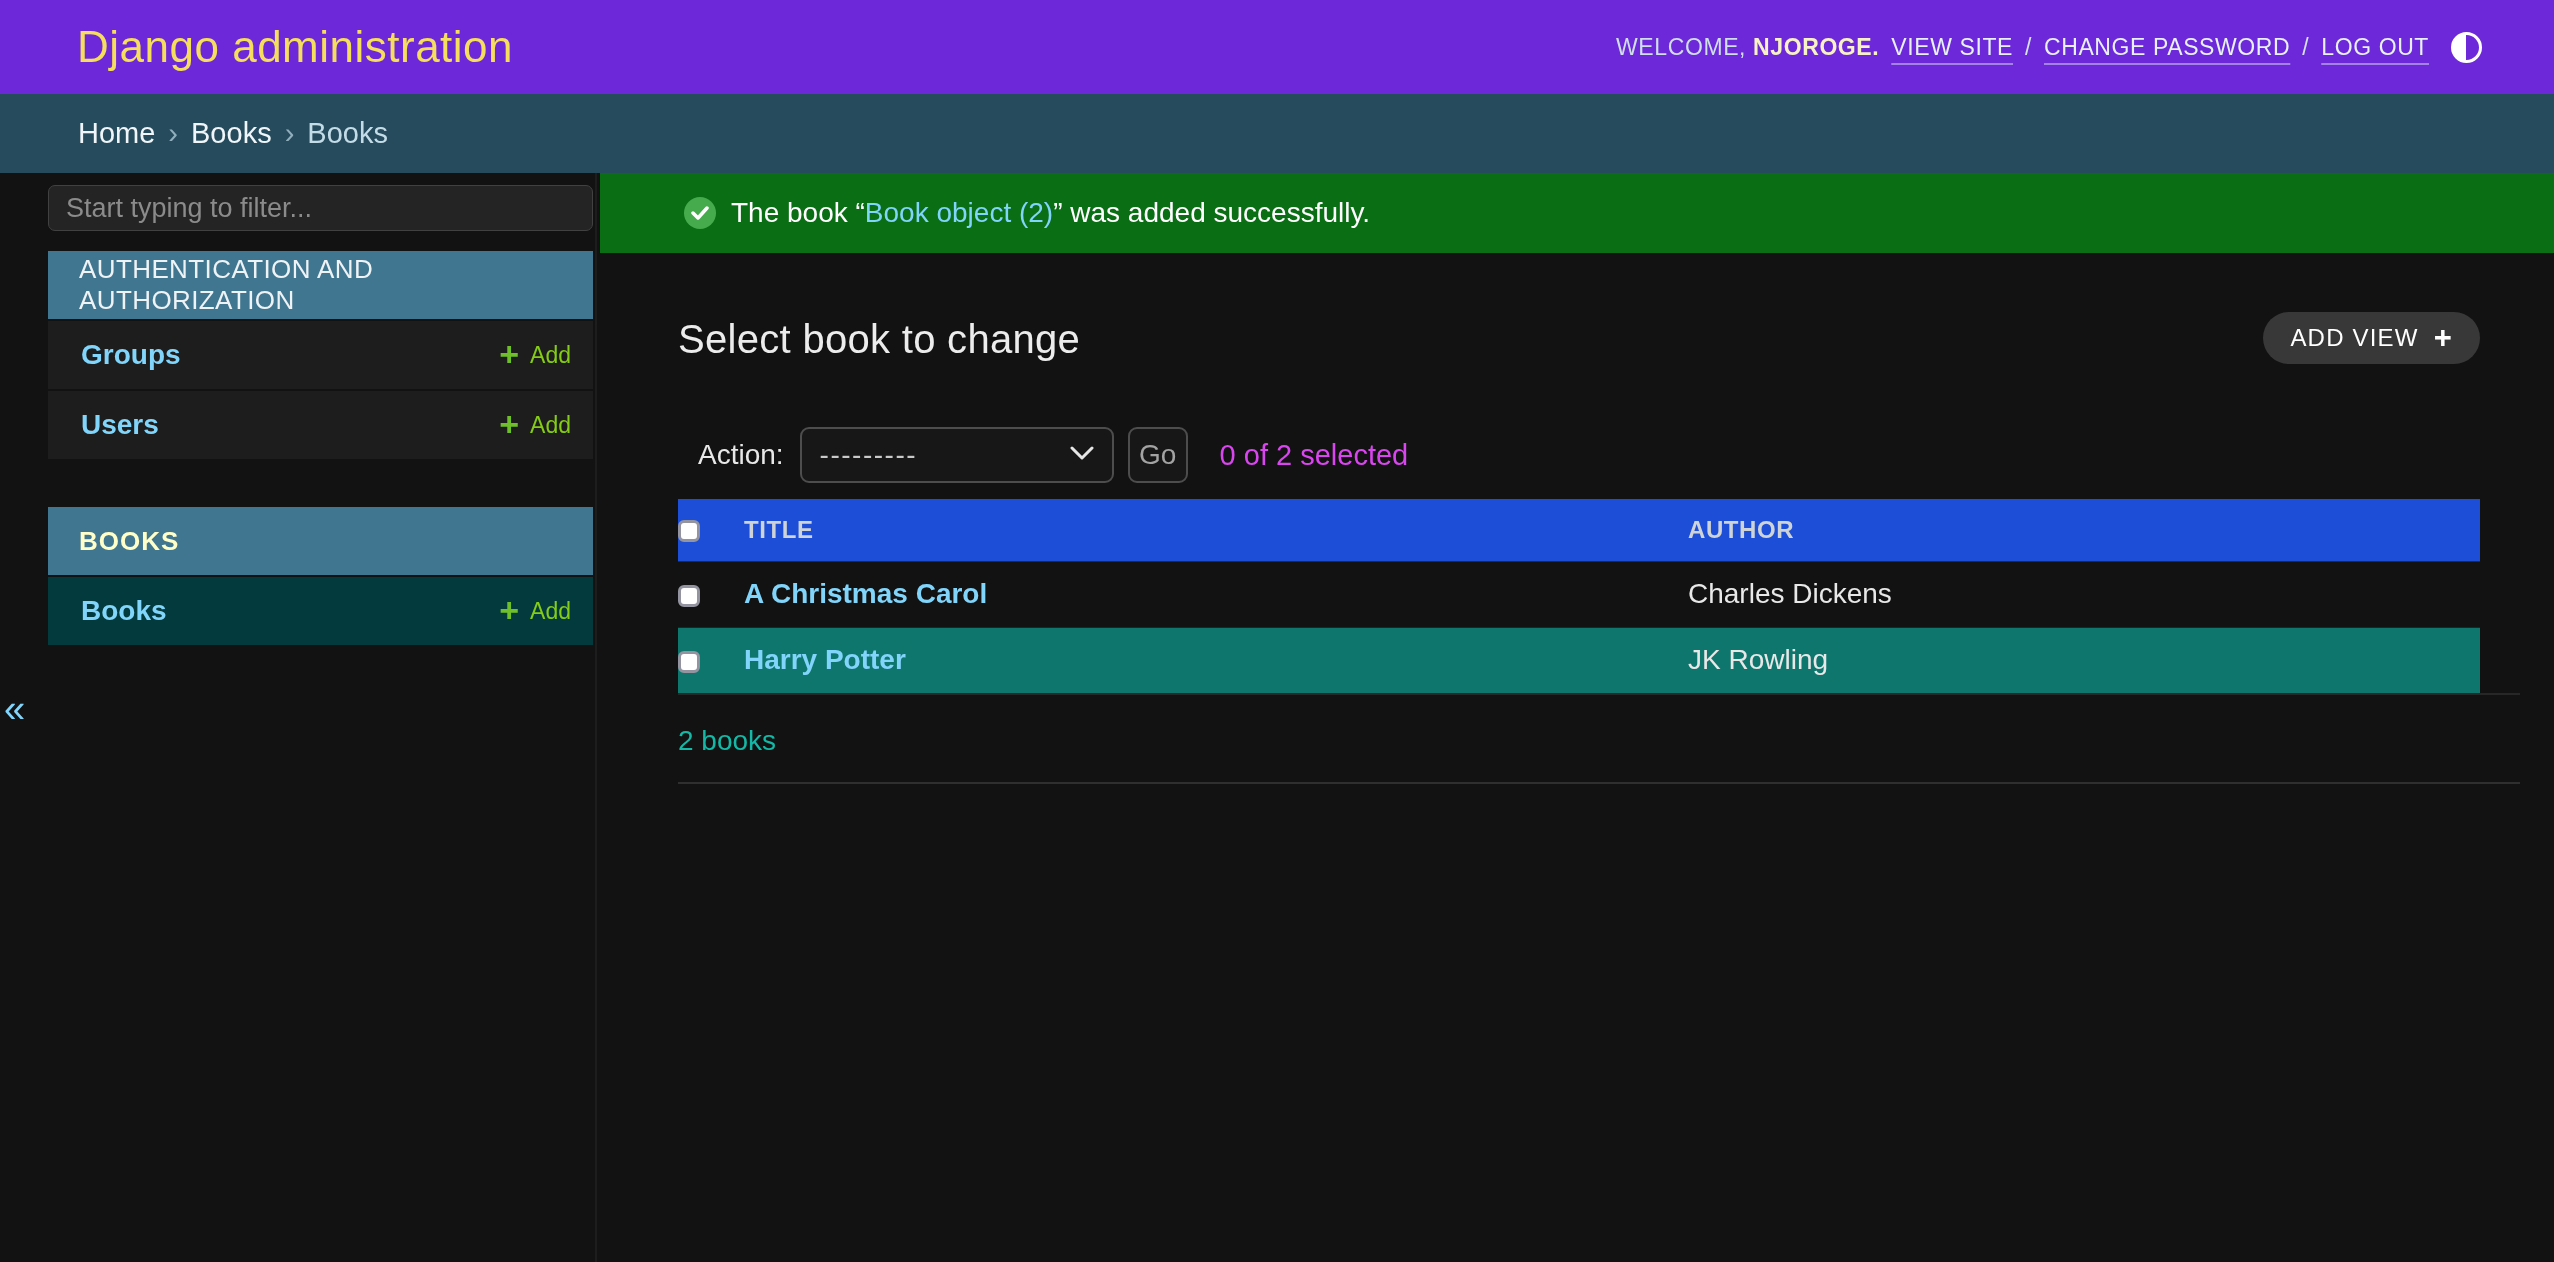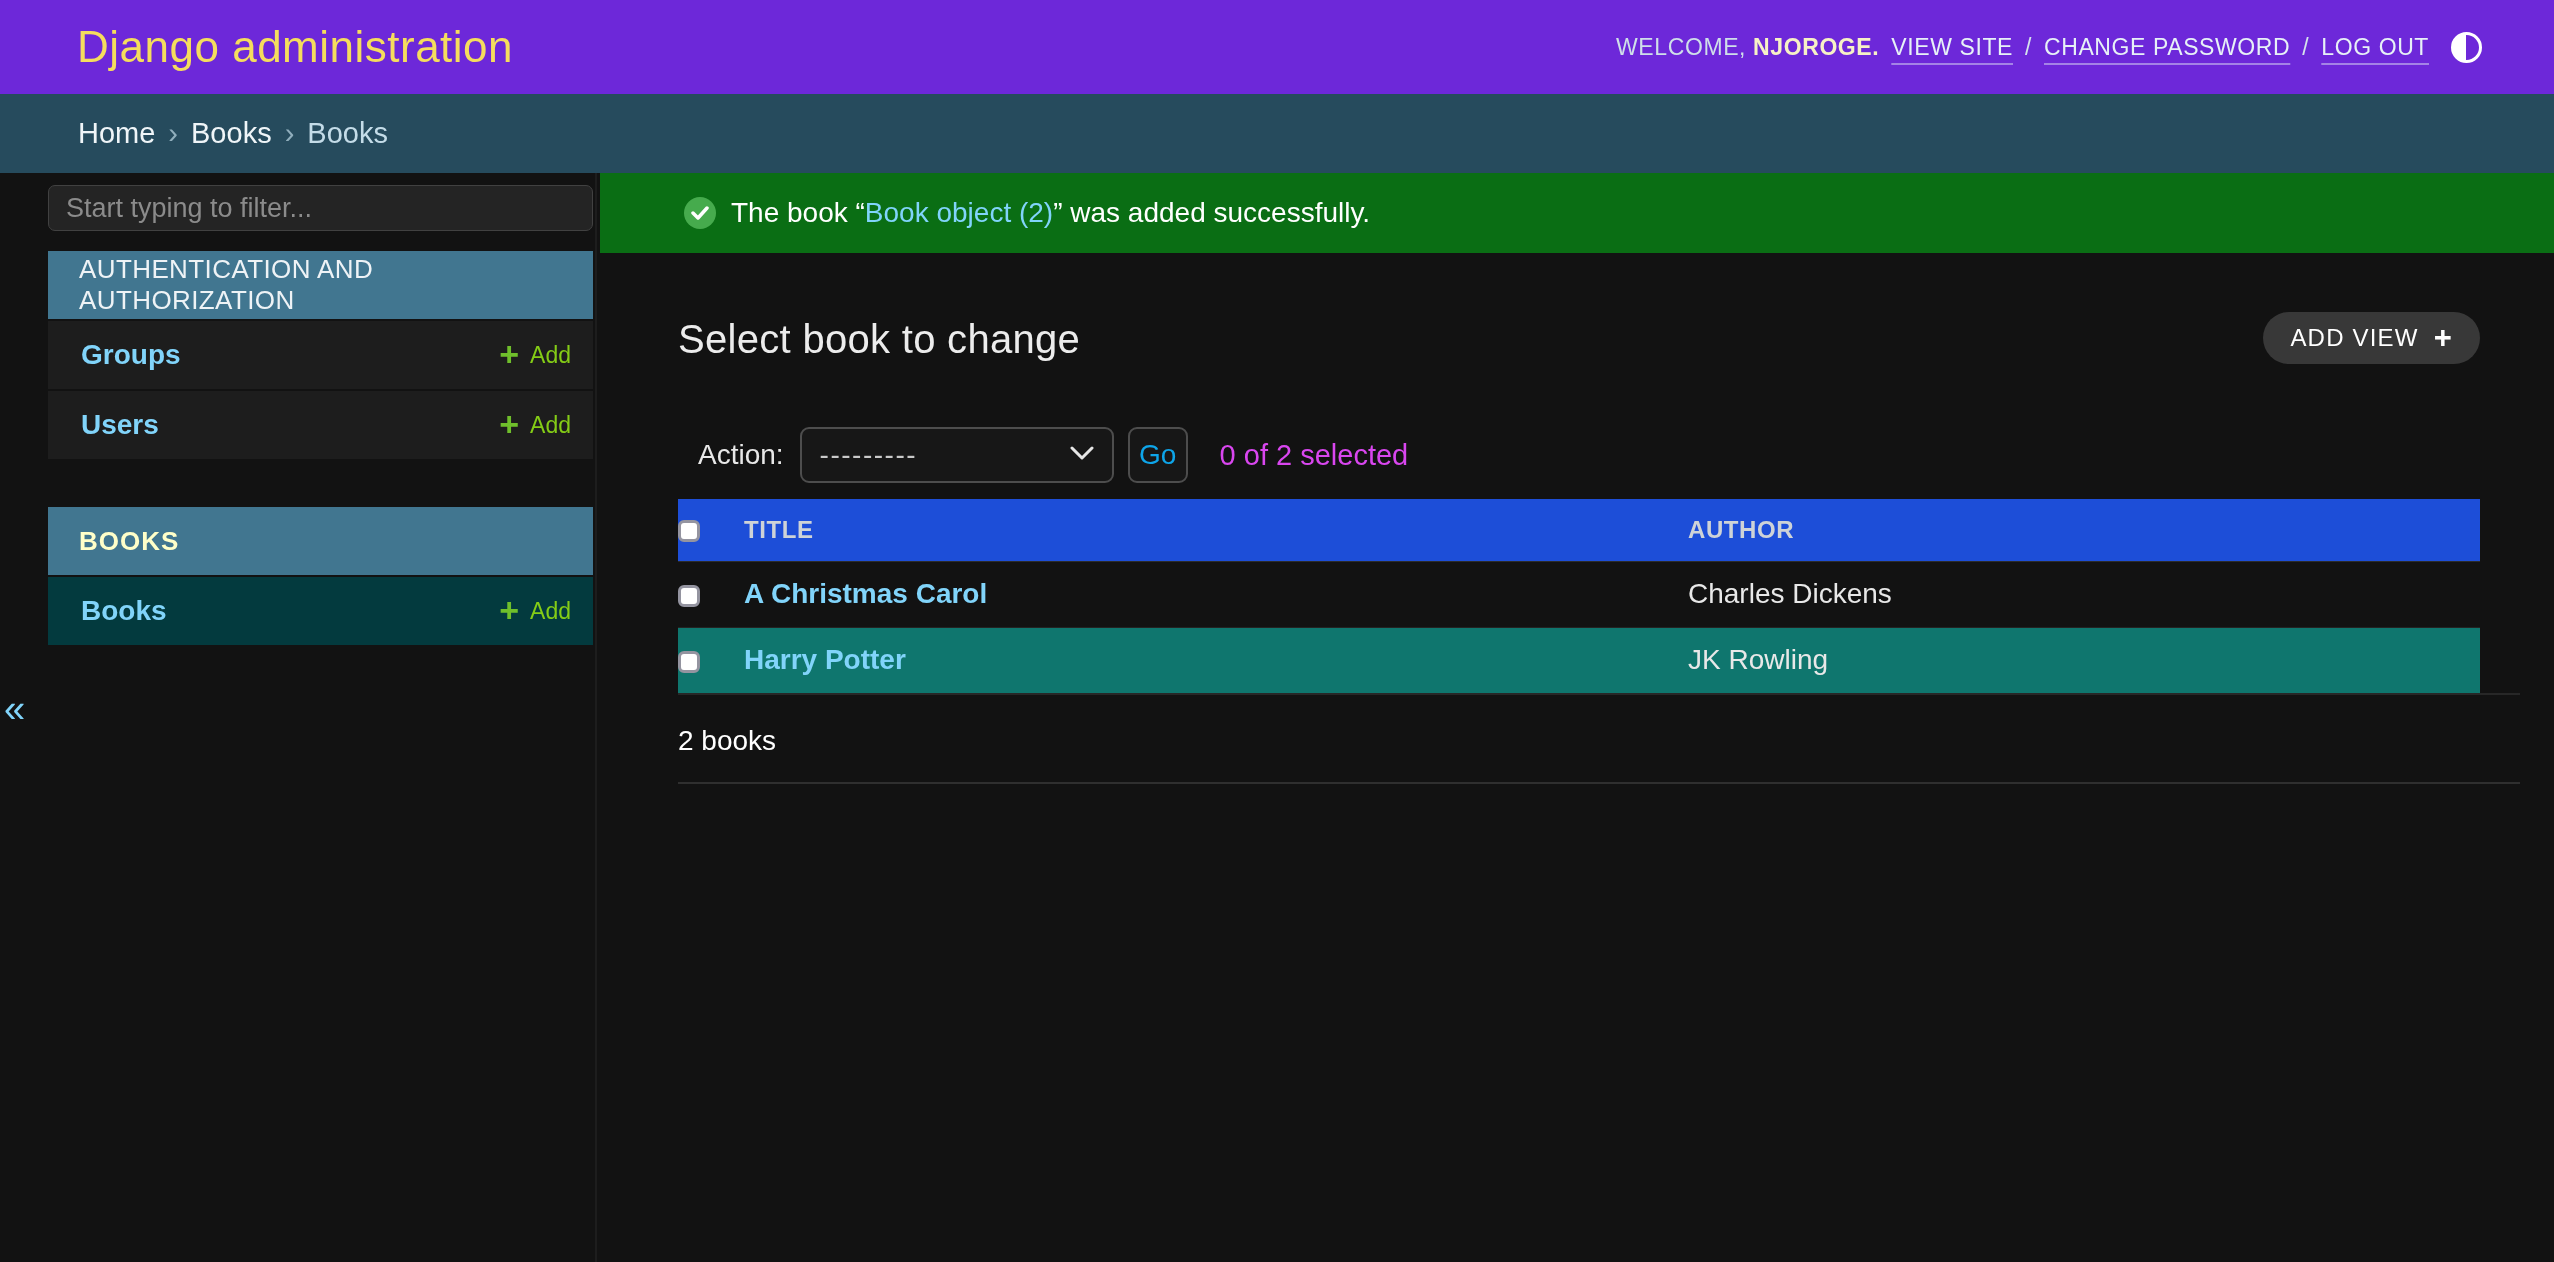--- a/index.html
+++ b/index.html
@@ -102,21 +102,21 @@
 
   .actions { position:absolute; left:101px; top:254px; height:56px; display:flex; align-items:center; }
   .action-label { font-size:28px; color:#e8e8e8; margin-right:16px; }
   .action-select {
     width:314px; height:56px; background:#171717; border:2px solid #4d4d4d; border-radius:9px;
     display:flex; align-items:center; justify-content:space-between; padding:0 18px; margin-right:14px;
   }
   .select-value { color:#c9c9c9; font-size:28px; letter-spacing:1.5px; }
   .go-btn {
     width:60px; height:56px; background:#171717; border:2px solid #4d4d4d; border-radius:9px;
-    color:#0ea5e9; font-size:28px; display:flex; align-items:center; justify-content:center;
+    color:#a3a3a3; font-size:28px; display:flex; align-items:center; justify-content:center;
     margin-right:32px; font-family:"Liberation Sans","DejaVu Sans",sans-serif;
   }
   .selection-note { font-size:29px; color:#d946ef; }
 
   .results { position:absolute; left:81px; top:326px; width:1842px; border-bottom:2px solid #272727; }
   table.result-list { width:1802px; border-collapse:collapse; }
   .result-list col.c-check { width:66px; }
   .result-list col.c-title { width:944px; }
   .result-list col.c-author { width:792px; }
   .result-list thead th {
@@ -130,21 +130,21 @@
   .result-list td, .result-list th[scope=row] { padding:0; font-size:28px; text-align:left; }
   .cell-pad { padding-left:20px; }
   .check-cell { padding-left:22px; }
   .checkbox {
     display:inline-block; width:22px; height:22px; background:#ffffff;
     border:3px solid #9494a0; border-radius:6px; vertical-align:middle;
   }
   .row-title-link { color:#81d4fa; font-weight:700; text-decoration:none; font-size:28px; }
   .cell-author { color:#e8e8e8; font-weight:400; }
 
-  .paginator { position:absolute; left:81px; top:552px; margin:0; font-size:28px; color:#ffffff; }
+  .paginator { position:absolute; left:81px; top:552px; margin:0; font-size:28px; color:#14b8a6; }
   .bottom-hr { position:absolute; left:81px; top:609px; width:1842px; height:2px; background:#2f2f2f; }
 </style>
 </head>
 <body>
 
 <div class="page">
 
   <div class="hdr">
     <a class="branding">Django administration</a>
     <div class="user-tools">

